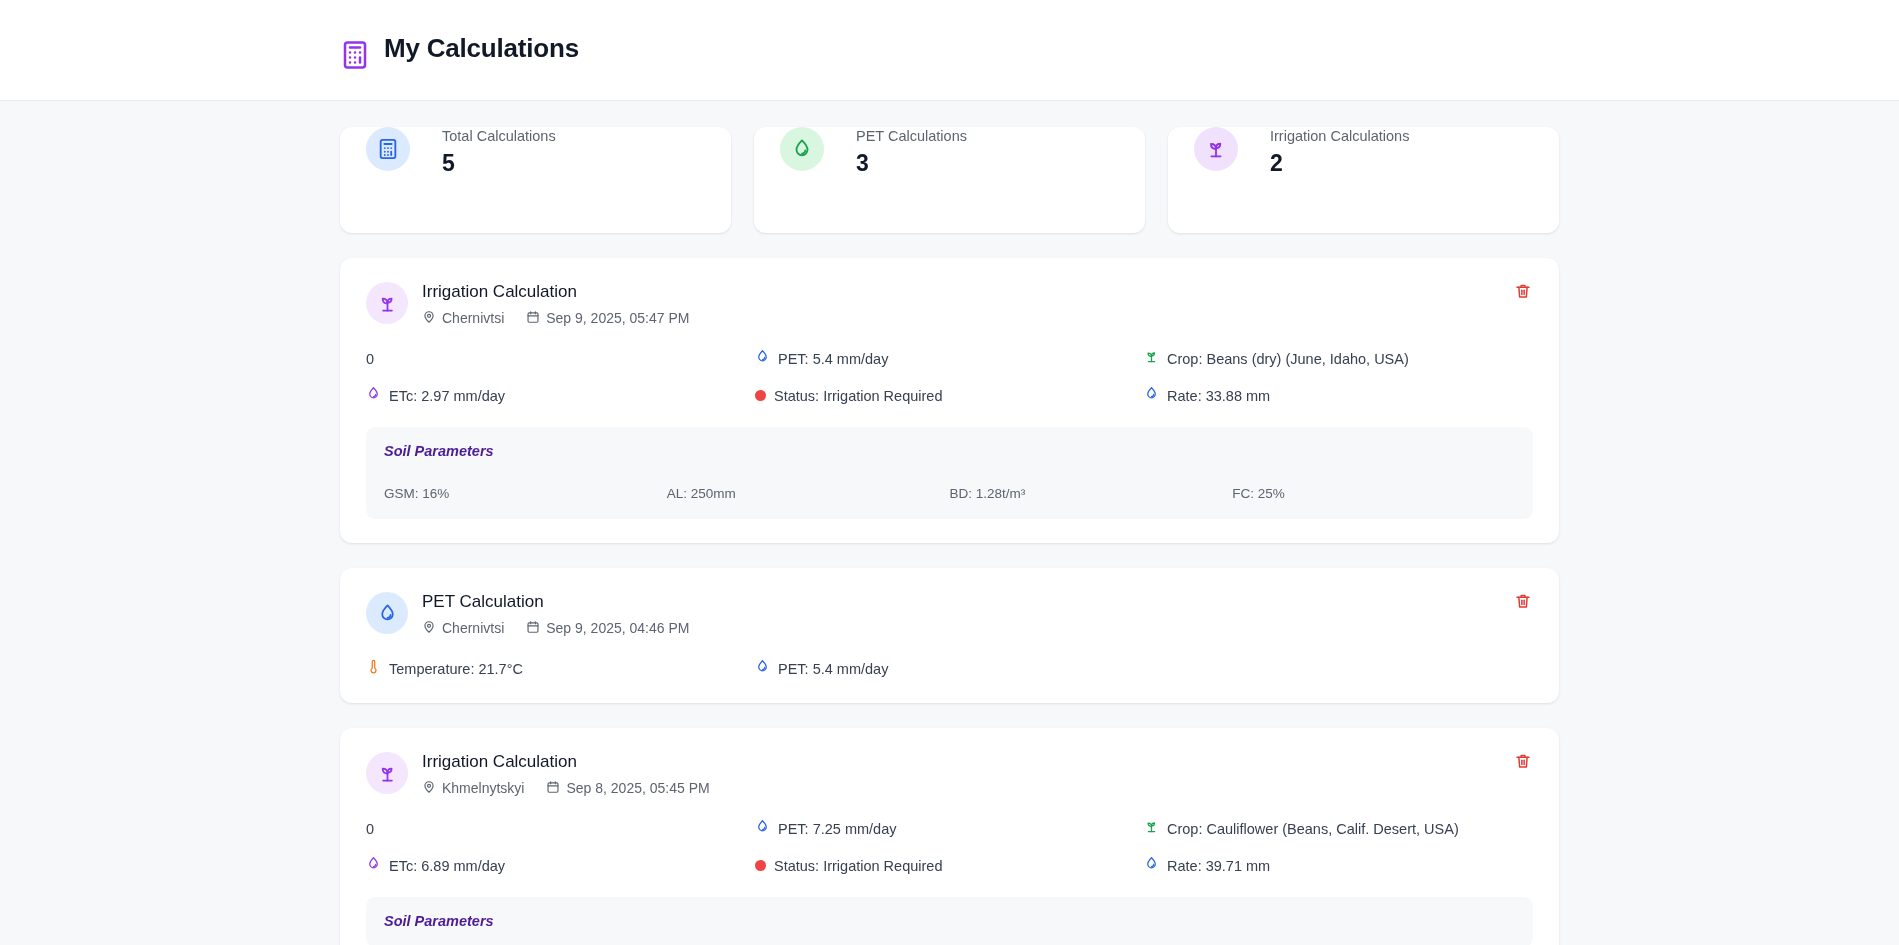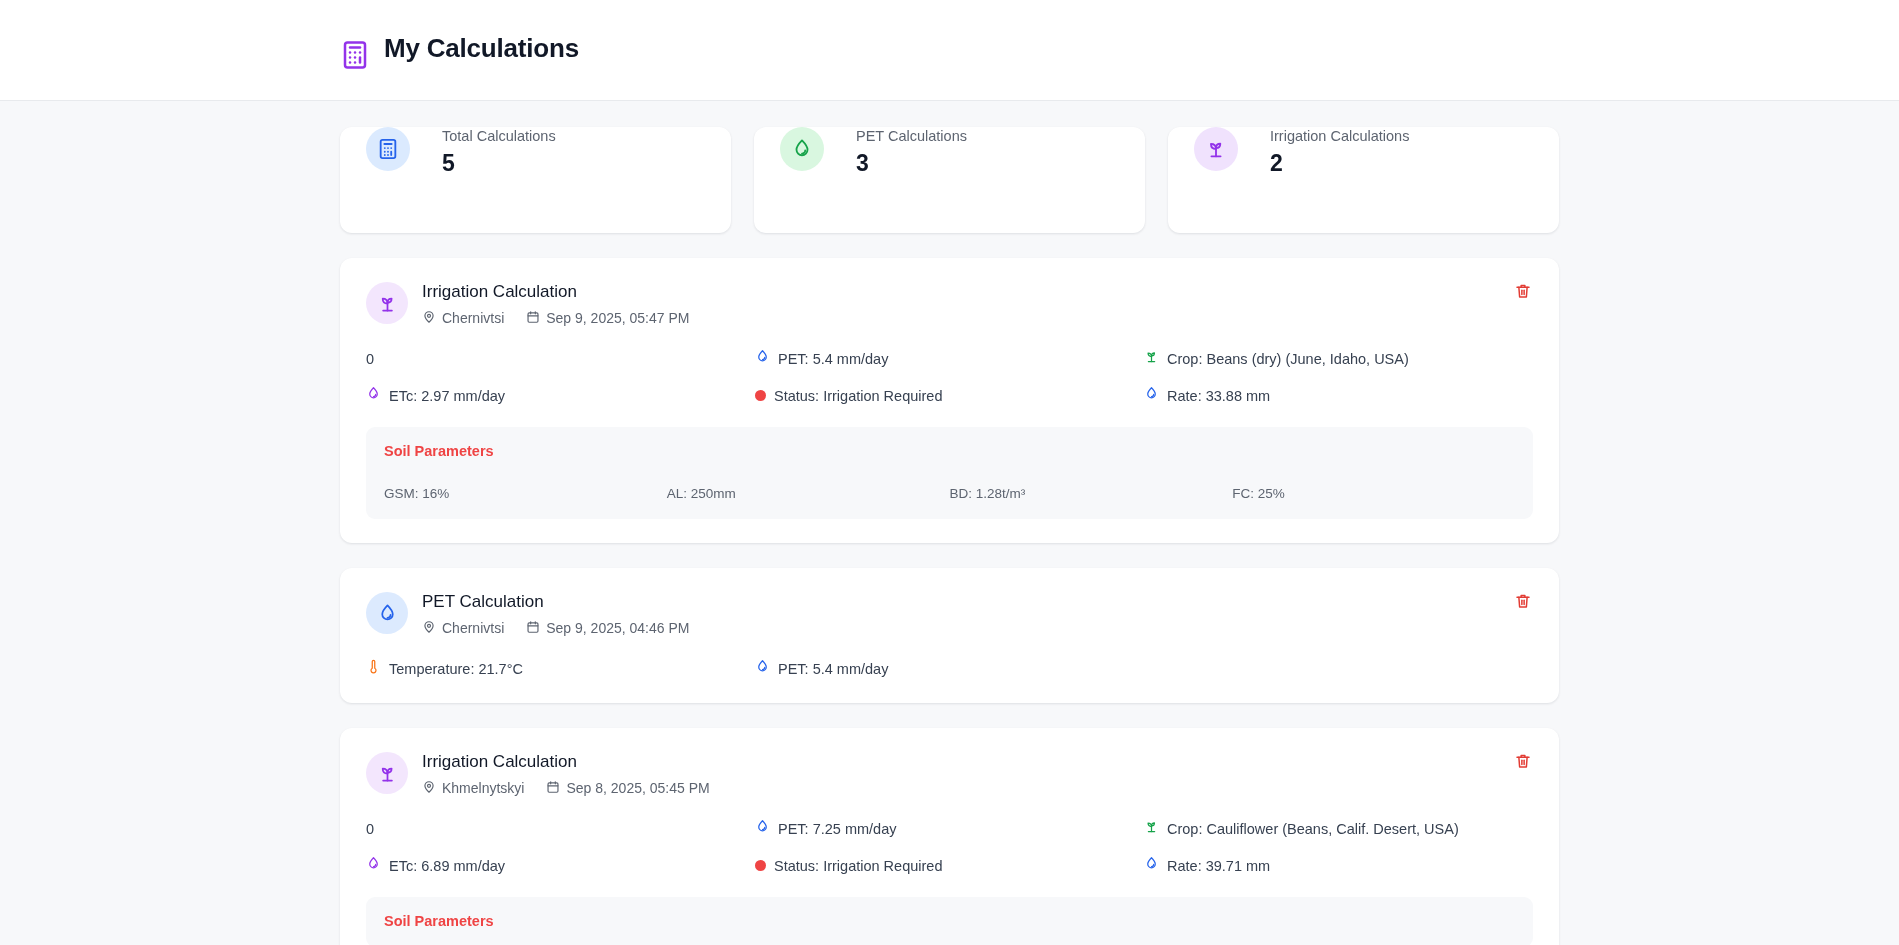--- a/index.html
+++ b/index.html
@@ -150,21 +150,21 @@
     background: #ef4444; flex: 0 0 11px; display:inline-block;
   }
 
   .soil-panel {
     margin-top: 21px;
     background: #f7f8fa;
     border-radius: 9px;
     padding: 14px 18px 16px 18px;
   }
   .soil-title {
-    font-size: 14.5px; font-weight: bold; color: #ef4444; line-height: 20px;
+    font-size: 14.5px; font-weight: bold; color: #4c1d95; line-height: 20px; font-style: italic;
   }
   .soil-grid {
     display: grid;
     grid-template-columns: 1fr 1fr 1fr 1fr;
     margin-top: 24px;
   }
   .soil-item { font-size: 13.5px; color: #5d6470; line-height: 18px; }
 </style>
 </head>
 <body>

